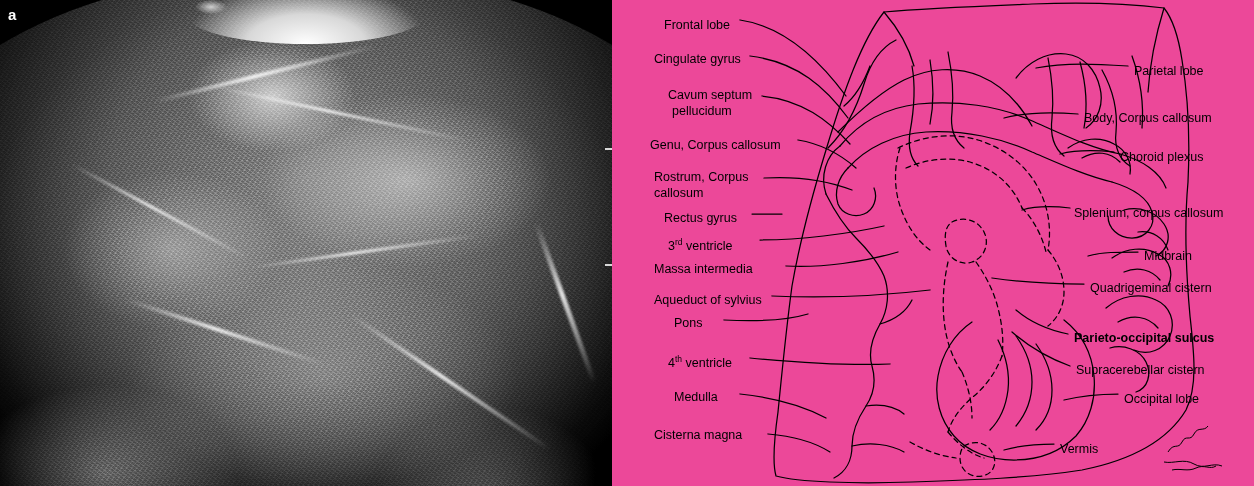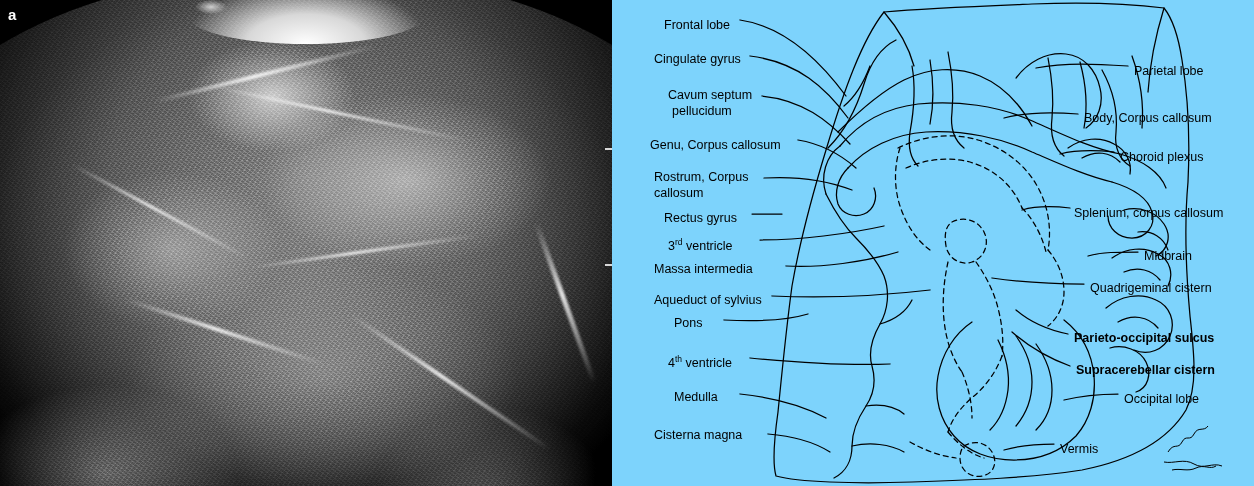--- a/index.html
+++ b/index.html
@@ -94,21 +94,21 @@
   }
   #label-a { left: 8px; top: 6px; color: #ffffff; }
 
   
   #panel-b {
     position: absolute;
     left: 612px;
     top: 0;
     width: 642px;
     height: 486px;
-    background: #7dd3fc;
+    background: #ec4899;
   }
   #panel-b svg { display: block; }
   .anno {
     position: absolute;
     font-size: 12.5px;
     color: #000000;
     font-family: "Liberation Sans", sans-serif;
     white-space: nowrap;
     line-height: 1.15;
   }
@@ -298,19 +298,19 @@
     <div class="anno left" style="left:62px; top:390px;">Medulla</div>
     <div class="anno left" style="left:42px; top:428px;">Cisterna magna</div>
 
     <div class="anno right" style="left:522px; top:64px;">Parietal lobe</div>
     <div class="anno right" style="left:472px; top:111px;">Body, Corpus callosum</div>
     <div class="anno right" style="left:508px; top:150px;">Choroid plexus</div>
     <div class="anno right" style="left:462px; top:206px;">Splenium, corpus callosum</div>
     <div class="anno right" style="left:532px; top:249px;">Midbrain</div>
     <div class="anno right" style="left:478px; top:281px;">Quadrigeminal cistern</div>
     <div class="anno right" style="left:462px; top:331px;font-weight:bold;">Parieto-occipital sulcus</div>
-    <div class="anno right" style="left:464px; top:363px;font-weight:bold;">Supracerebellar cistern</div>
+    <div class="anno right" style="left:464px; top:363px;">Supracerebellar cistern</div>
     <div class="anno right" style="left:512px; top:392px;">Occipital lobe</div>
     <div class="anno right" style="left:448px; top:442px;">Vermis</div>
 
   </div>
 
 </div>
 
 </body></html>

